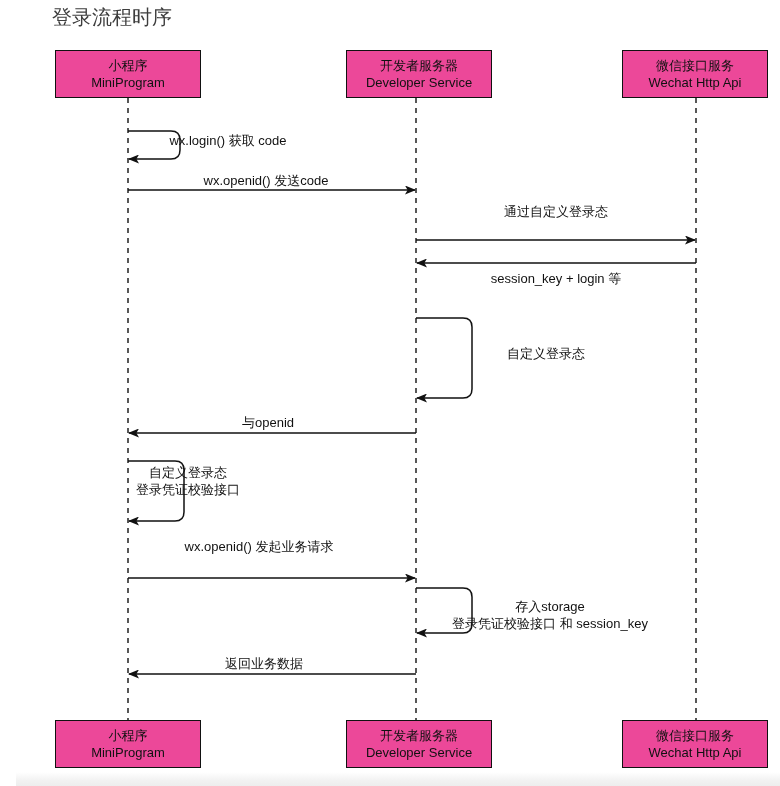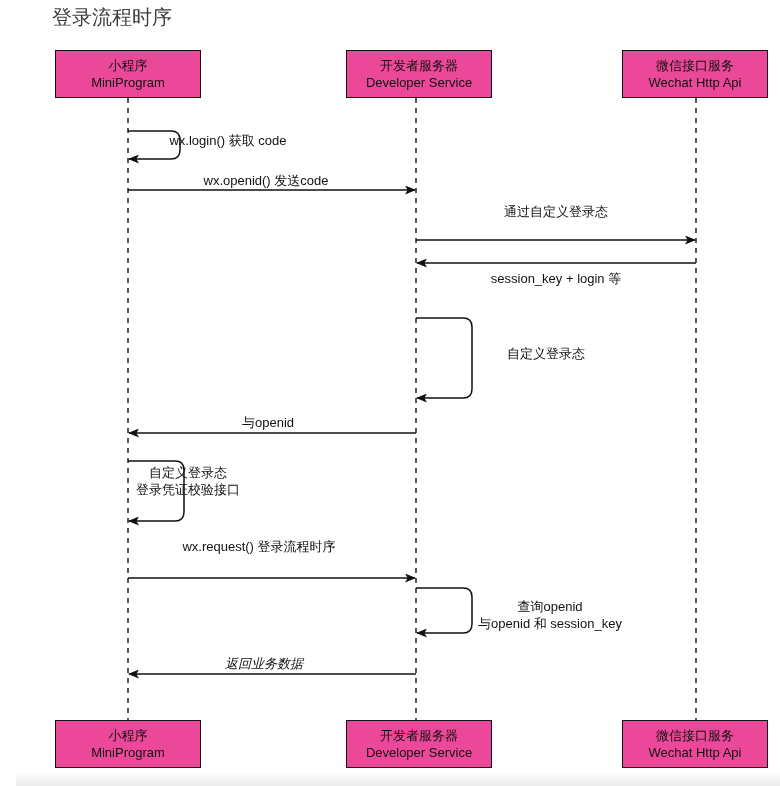--- a/index.html
+++ b/index.html
@@ -133,19 +133,19 @@
   </div>
 
   <div id="label-layer">
       <div class="msg-label" style="left: 212px; top: 132px;"><span class="l1">wx.login() 获取 code</span></div>
       <div class="msg-label" style="left: 250px; top: 172px;"><span class="l1">wx.openid() 发送code</span></div>
       <div class="msg-label" style="left: 540px; top: 203px;"><span class="l1">通过自定义登录态</span></div>
       <div class="msg-label" style="left: 540px; top: 270px;"><span class="l1">session_key + login 等</span></div>
       <div class="msg-label" style="left: 530px; top: 345px;"><span class="l1">自定义登录态</span></div>
       <div class="msg-label" style="left: 252px; top: 414px;"><span class="l1">与openid</span></div>
       <div class="msg-label" style="left: 172px; top: 464px;"><span class="l1">自定义登录态</span><span class="l2">登录凭证校验接口</span></div>
-      <div class="msg-label" style="left: 243px; top: 538px;"><span class="l1">wx.request() 登录流程时序</span></div>
-      <div class="msg-label" style="left: 534px; top: 598px;"><span class="l1">查询openid</span><span class="l2">与openid 和 session_key</span></div>
-      <div class="msg-label" style="left: 248px; top: 655px; font-style: italic;"><span class="l1">返回业务数据</span></div>
+      <div class="msg-label" style="left: 243px; top: 538px;"><span class="l1">wx.openid() 发起业务请求</span></div>
+      <div class="msg-label" style="left: 534px; top: 598px;"><span class="l1">存入storage</span><span class="l2">登录凭证校验接口 和 session_key</span></div>
+      <div class="msg-label" style="left: 248px; top: 655px;"><span class="l1">返回业务数据</span></div>
     </div>
 
   <div class="bottom-strip"></div>
 </div>
 
 </body></html>

